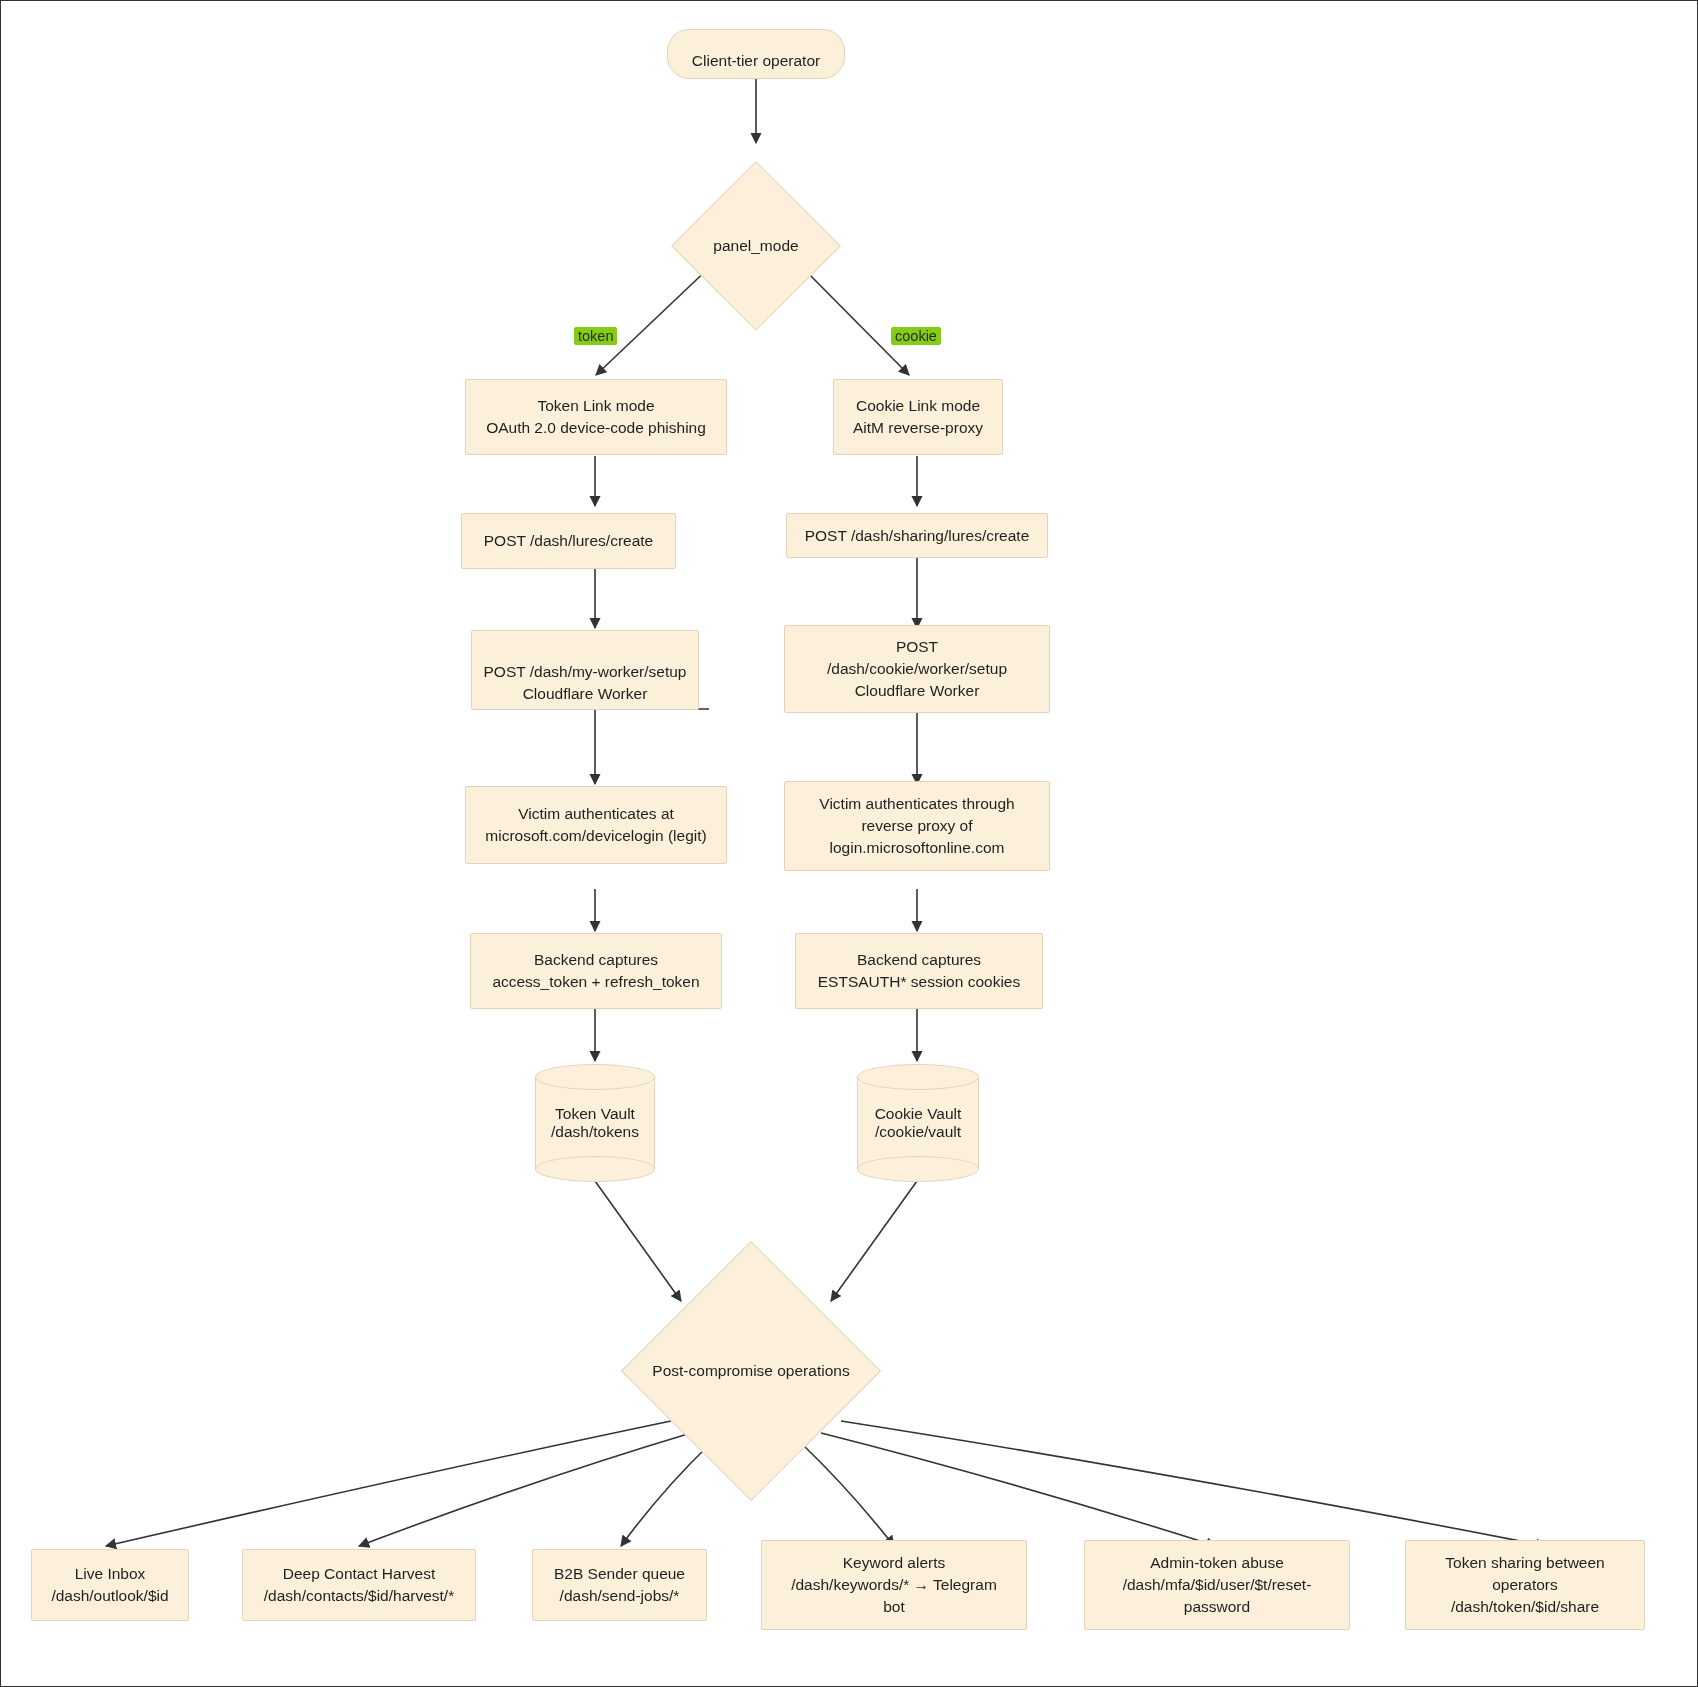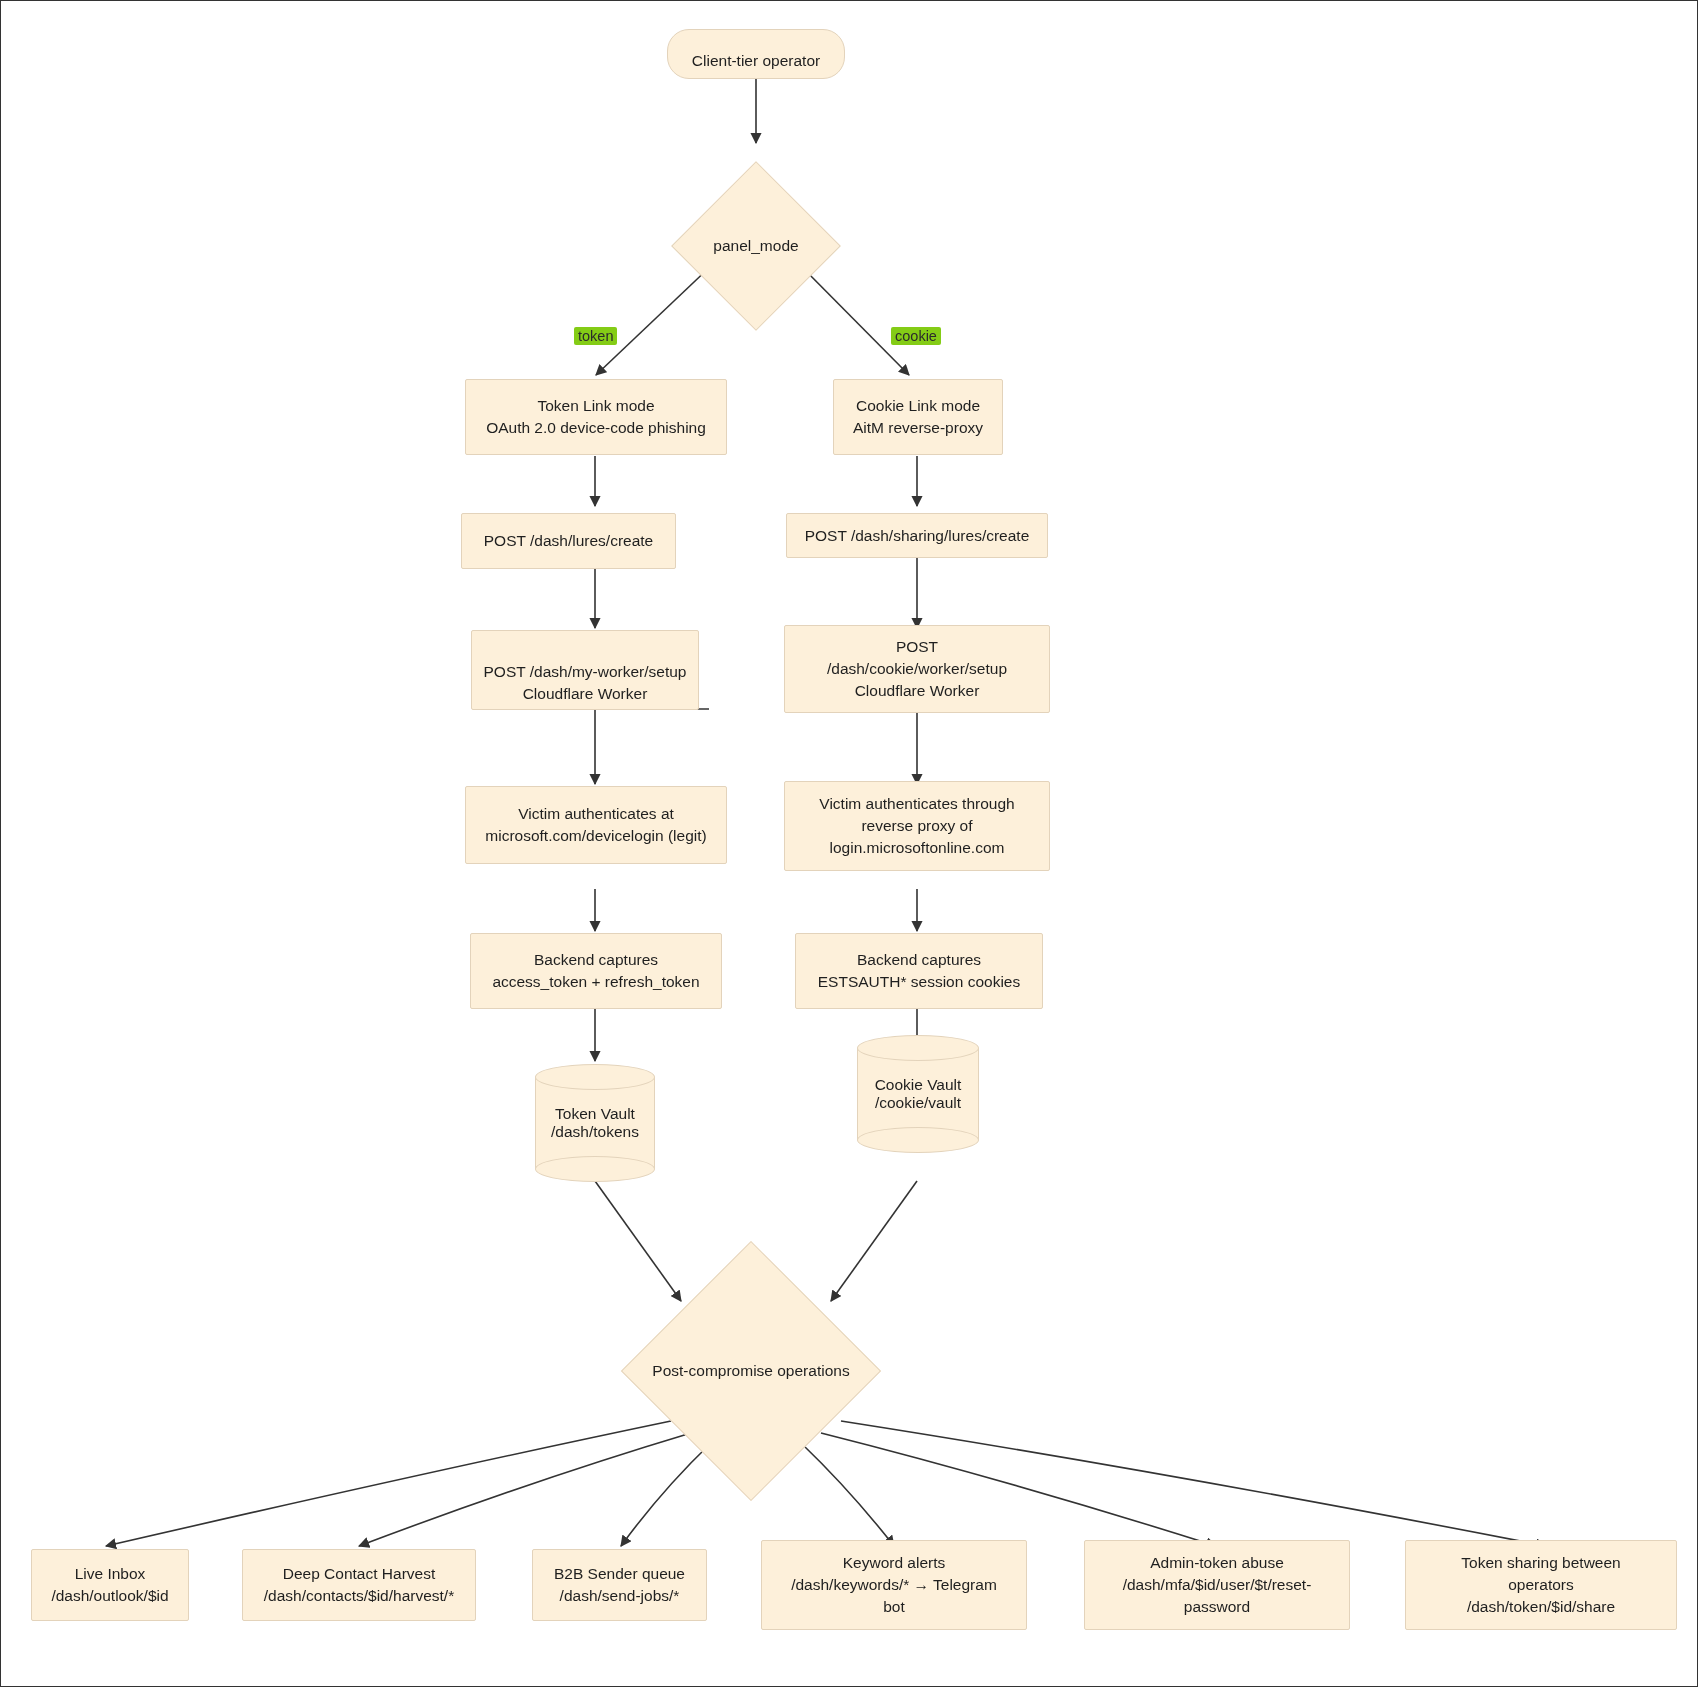--- a/index.html
+++ b/index.html
@@ -234,21 +234,21 @@
   </div>
 
   <div class="cyl" style="left:534px; top:1063px; width:120px; height:118px;">
     <div class="cyl-body"></div>
     <div class="cyl-bottom"></div>
     <div class="cyl-top"></div>
     <div class="cyl-label">Token Vault
 /dash/tokens</div>
   </div>
 
-  <div class="cyl" style="left:856px; top:1034px; width:122px; height:118px;">
+  <div class="cyl" style="left:856px; top:1063px; width:122px; height:118px;">
     <div class="cyl-body"></div>
     <div class="cyl-bottom"></div>
     <div class="cyl-top"></div>
     <div class="cyl-label">Cookie Vault
 /cookie/vault</div>
   </div>
 
   <div class="diamond-wrap" style="left:620px; top:1240px; width:260px; height:260px;">
     <div class="diamond-shape" style="width:184px;height:184px;left:38px;top:38px;"></div>
     <div class="diamond-label">Post-compromise operations</div>
@@ -274,19 +274,19 @@
 /dash/keywords/* → Telegram
 bot</span>
   </div>
 
   <div class="node box" style="left:1083px; top:1539px; width:266px; height:90px;">
     <span>Admin-token abuse
 /dash/mfa/$id/user/$t/reset-
 password</span>
   </div>
 
-  <div class="node box" style="left:1404px; top:1539px; width:272px; height:90px;align-items:center;">
+  <div class="node box" style="left:1404px; top:1539px; width:240px; height:90px;align-items:center;">
     <span>Token sharing between
 operators
 /dash/token/$id/share</span>
   </div>
 
 </div>
 
 </body></html>

